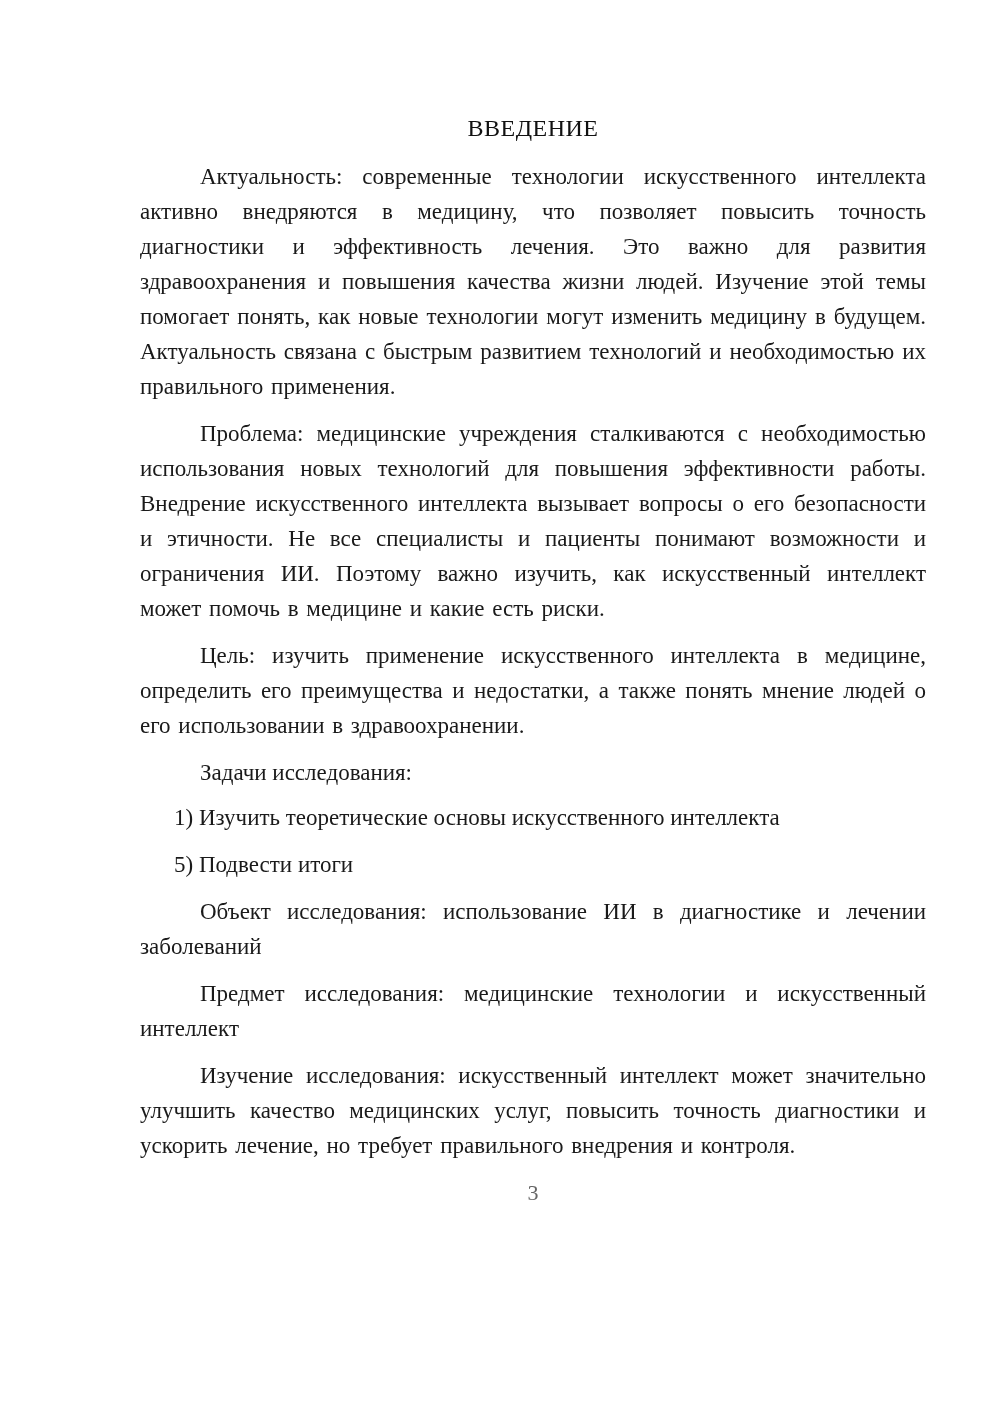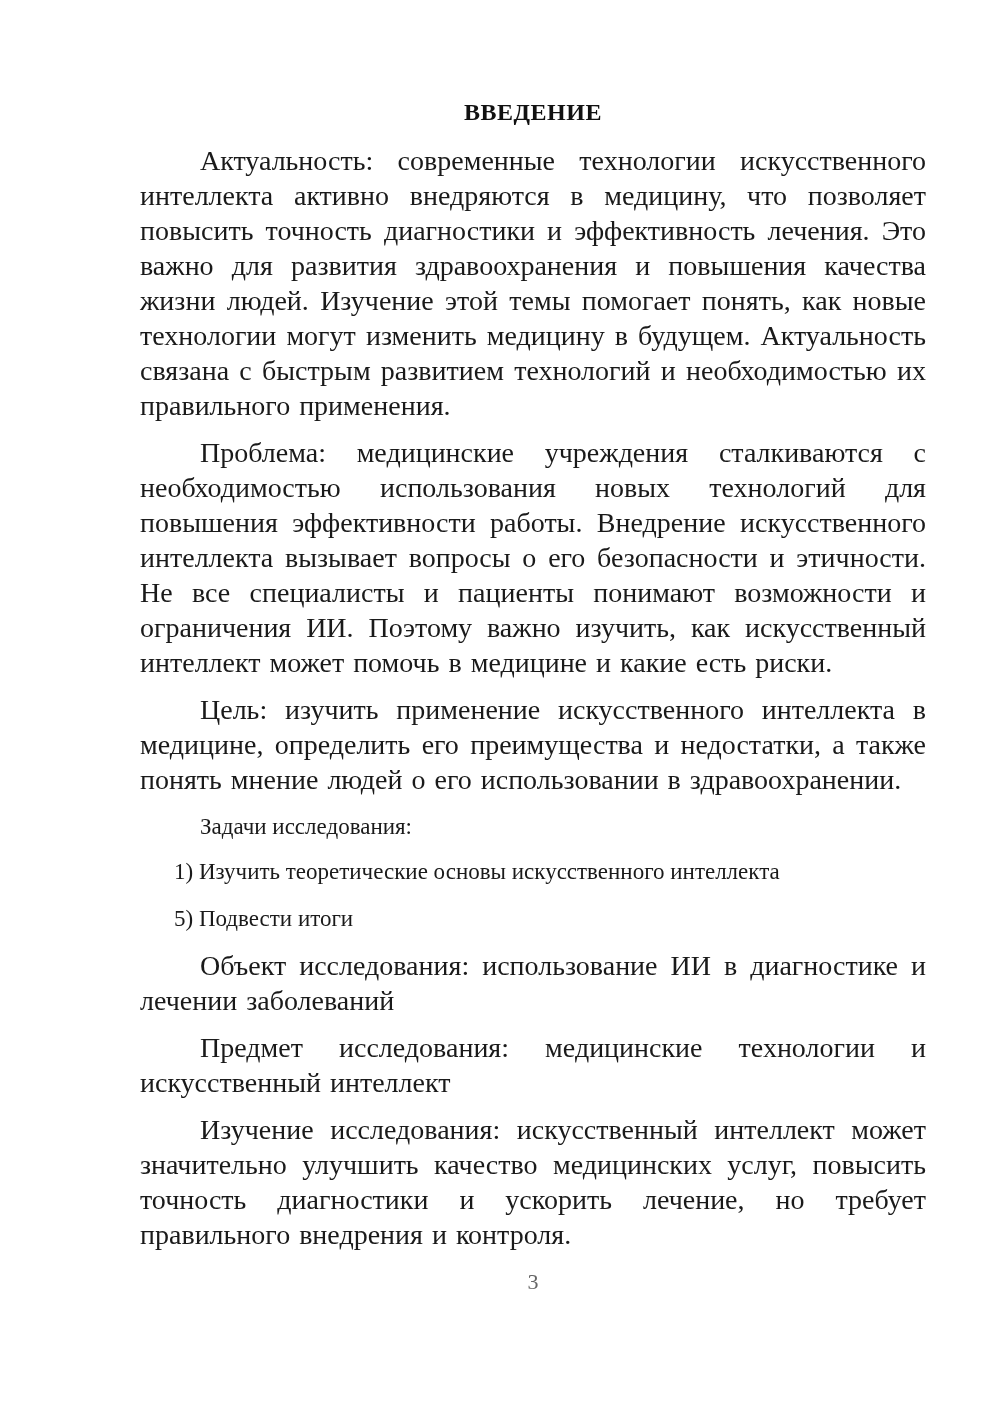--- a/index.html
+++ b/index.html
@@ -14,29 +14,29 @@
     background: #ffffff;
     overflow: hidden;
     box-sizing: border-box;
     
     padding: 95px 74px 0 140px;
     font-family: "Liberation Serif", "DejaVu Serif", serif;
     color: #1a1a1a;
   }
   .doc-title {
     font-size: 24px;
-    font-weight: bold;
+    font-weight: normal;
     line-height: 35px;
     text-align: center;
     letter-spacing: 0.5px;
-    margin: 0 0 13px 0;
+    margin: 16px 0 13px 0;
     color: #111111;
   }
   .body-par {
-    font-size: 28px;
+    font-size: 23px;
     line-height: 35px;
     text-align: justify;
     text-indent: 60px;
     word-spacing: 2px;
     margin: 10px 0 12px 0;
   }
   .task-item {
     font-size: 23px;
     line-height: 35px;
     text-align: left;

